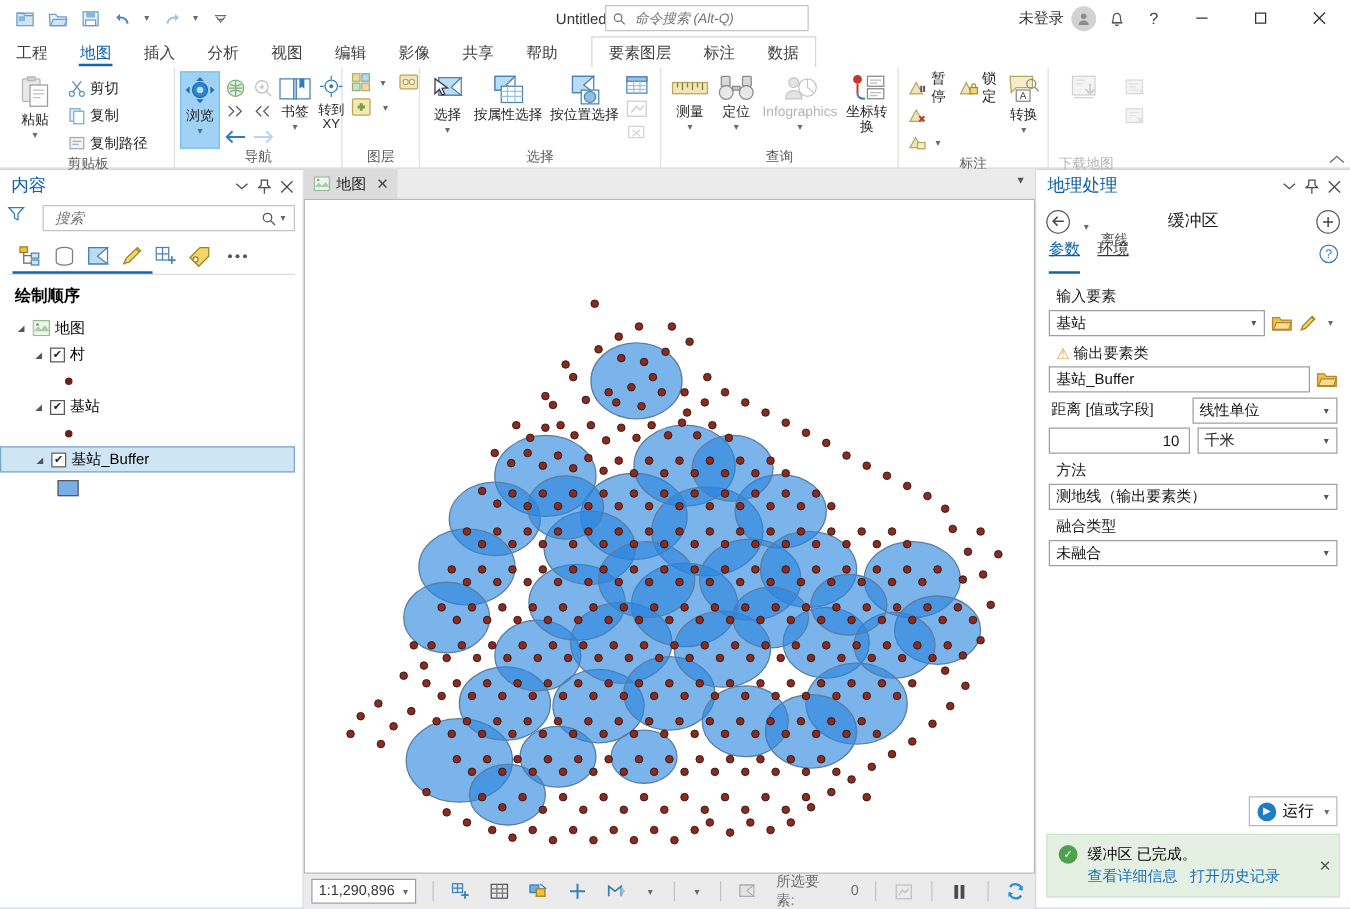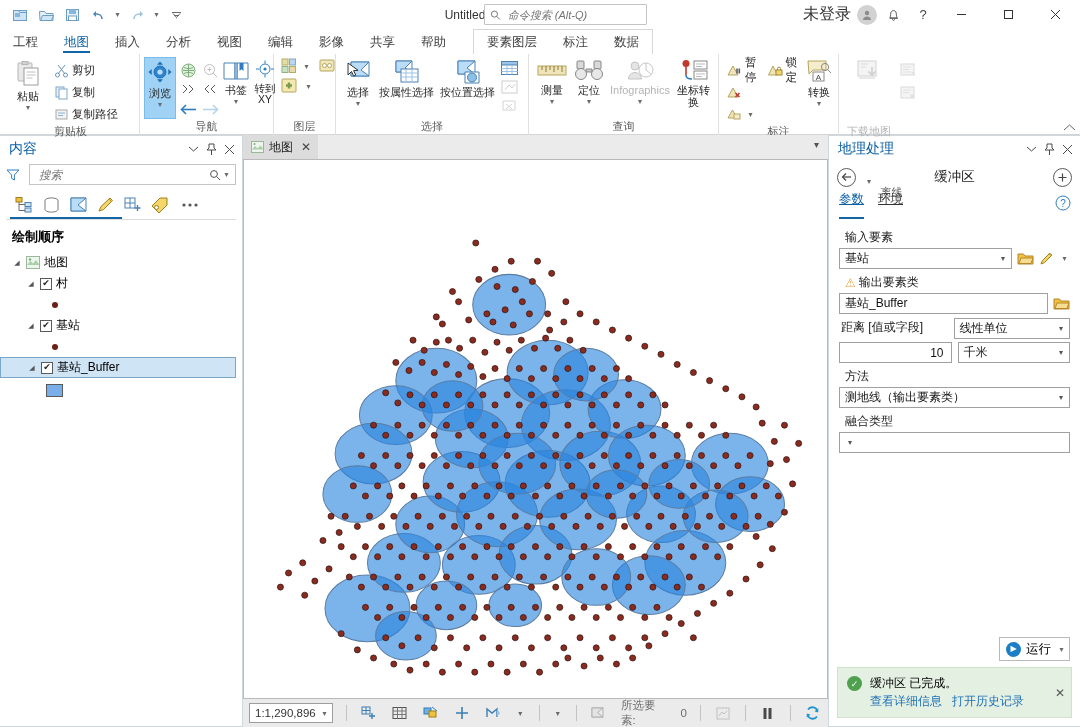--- a/index.html
+++ b/index.html
@@ -37,21 +37,21 @@
     padding: 0 5px; gap: 5px; border-radius: 1px;
   }
   .cmd-search input {
     border: 0; outline: 0; font-size: 11px; font-style: italic; color: #8a8a8a;
     width: 100%; background: transparent; font-family: inherit;
   }
   .tb-right {
     position: absolute; right: 0; top: 0; height: 29px; display: flex; align-items: center; gap: 2px;
     padding-right: 2px;
   }
-  .signin { font-size: 16px; color: #333; margin-right: 4px; }
+  .signin { font-size: 12px; color: #333; margin-right: 4px; }
   .avatar {
     width: 20px; height: 20px; border-radius: 50%; background: #d2d2d2;
     display: flex; align-items: center; justify-content: center;
   }
   .sysbtn { width: 45px; height: 29px; display: flex; align-items: center; justify-content: center; }
   .iconbtn { width: 28px; height: 24px; display:flex; align-items:center; justify-content:center; }
 
   
   .ribbon-tabs {
     height: 25px; flex: 0 0 25px; display: flex; align-items: flex-end;
@@ -110,21 +110,21 @@
   .pane-left {
     width: 243px; flex: 0 0 243px; background: #fff; border: 1px solid #cfd8de;
     border-left: none; display: flex; flex-direction: column; min-height: 0;
   }
   .pane-header {
     height: 26px; display: flex; align-items: center; padding: 0 4px 0 9px;
     background:#fff;
   }
   .pane-title { font-size: 14px; color: #0b5fa4; flex: 1; }
   .pane-hbtn { width: 18px; height: 20px; display:flex; align-items:center; justify-content:center; color:#4a4a4a; font-size:12px;}
-  .search-row { display: flex; align-items: center; padding: 2px 6px 4px 6px; gap: 9px; }
+  .search-row { display: flex; align-items: flex-start; padding: 2px 6px 4px 6px; gap: 14px; }
   .search-box {
     flex: 1; height: 21px; border: 1px solid #c4c4c4; background: #fff;
     display: flex; align-items: center; padding: 0 3px 0 7px;
   }
   .search-box input {
     flex: 1; border: 0; outline: 0; font-size: 11.5px; font-style: italic; color: #8d8d8d;
     background: transparent; font-family: inherit;
   }
   .toc-toolbar {
     display: flex; align-items: center; gap: 2px; padding: 2px 6px 0 12px;
@@ -1491,20 +1491,21 @@
         </div>
 
         <div class="fld-label">方法</div>
         <div class="inp">
           <span class="v">测地线（输出要素类）</span>
           <span class="dd">▾</span>
         </div>
 
         <div class="fld-label">融合类型</div>
         <div class="inp">
+          <span class="v">未融合</span>
           <span class="dd">▾</span>
         </div>
       </div>
 
       <div class="gp-footer">
         <div class="run-btn">
           <span class="play">▶</span>
           <span>运行</span>
           <span class="caret-sm">▾</span>
         </div>

